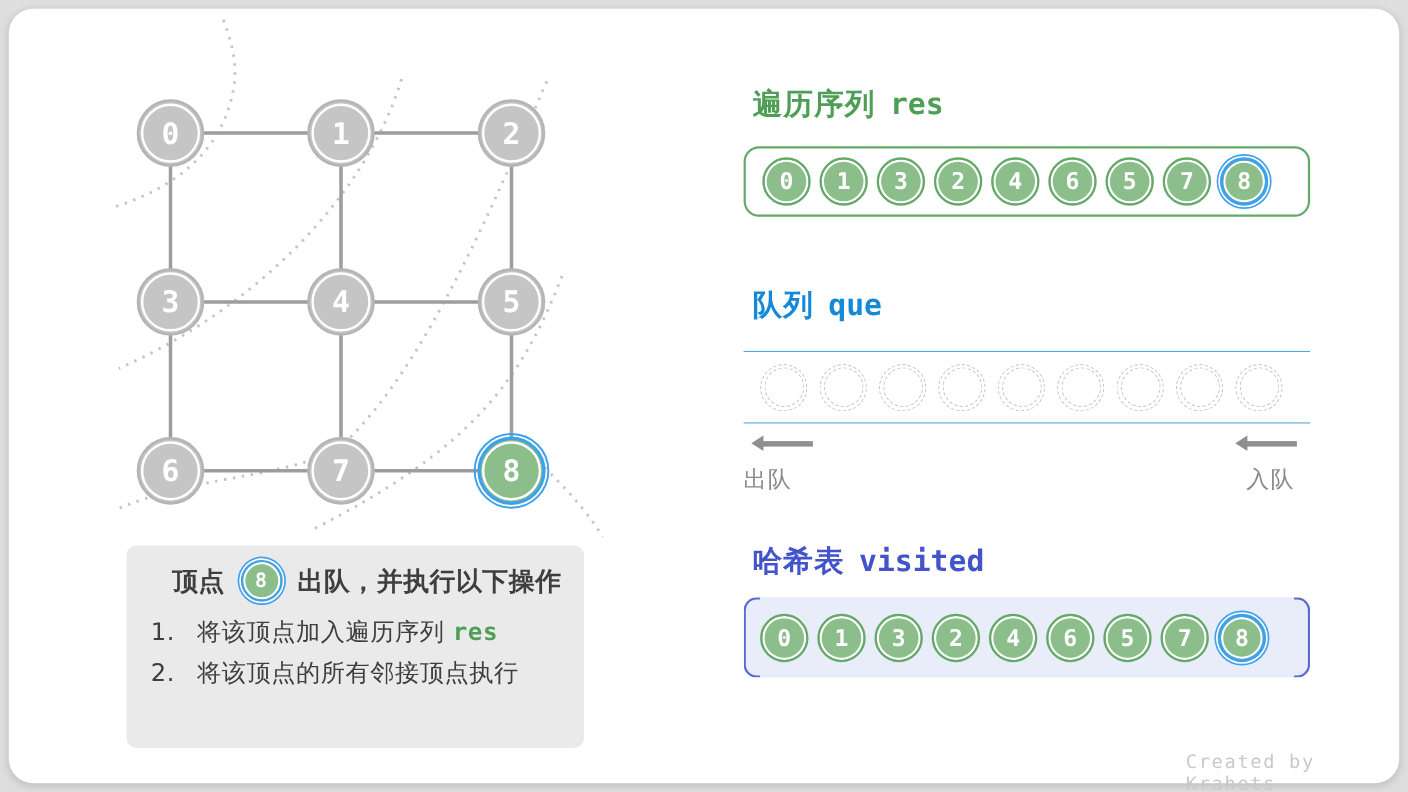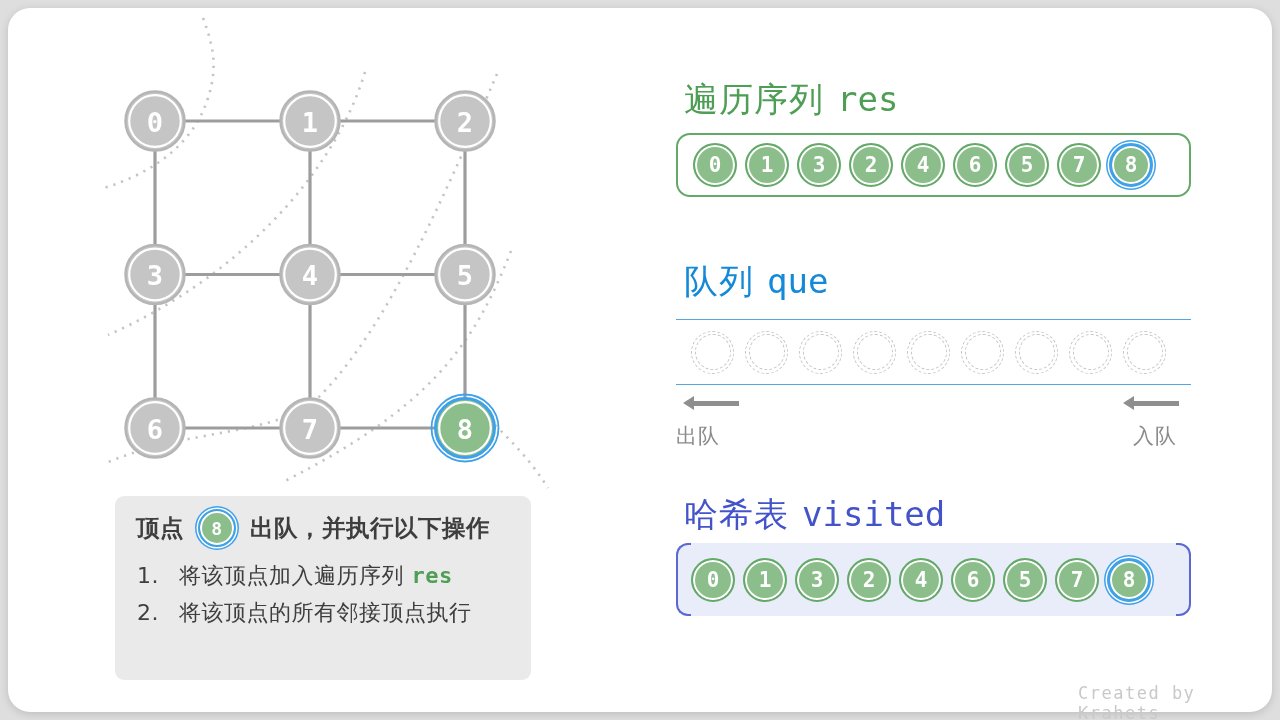--- a/index.html
+++ b/index.html
@@ -10,21 +10,21 @@
     position:relative;
   }
   .card{
     position:absolute;left:8px;top:8px;width:1264px;height:704px;
     background:var(--card-bg,#fff);border-radius:22px;
     box-shadow:0 2px 8px rgba(0,0,0,0.15);
   }
   
   .graph-svg{position:absolute;left:55px;top:8px;width:500px;height:482px;}
   
-  .heading{position:absolute;font-size:34px;font-weight:normal;letter-spacing:1px;white-space:nowrap;}
+  .heading{position:absolute;font-size:27px;font-weight:bold;letter-spacing:1px;white-space:nowrap;}
   .h-kw{font-family:"DejaVu Sans Mono","Liberation Mono",monospace;margin-left:13px;letter-spacing:0;}
   
   .row-box{position:absolute;display:flex;align-items:center;box-sizing:border-box;}
   .res-box{
     left:668px;top:125px;width:515px;height:64px;
     border:2px solid var(--green-border);border-radius:14px;
     padding-left:15px;gap:8px;
   }
   .visited-box{
     left:668px;top:535px;width:515px;height:73px;
@@ -71,21 +71,21 @@
     border-right:11px solid var(--arrow-gray);
   }
   .arrow-label{position:absolute;font-size:21px;color:var(--muted-text);letter-spacing:1px;}
   
   .info-box{
     position:absolute;left:107px;top:488px;width:416px;height:184px;box-sizing:border-box;
     background:var(--info-bg);border-radius:9px;color:var(--dark-text);
   }
   .info-title{
     display:flex;align-items:center;gap:11px;
-    padding:13px 0 0 21px;font-size:23.5px;font-weight:bold;letter-spacing:0.5px;
+    padding:13px 0 0 21px;font-size:23.5px;font-weight:bold;letter-spacing:0.5px;justify-content:center;
   }
   .mini-circle{
     width:38px;height:38px;border-radius:50%;box-sizing:border-box;flex:0 0 auto;
     background:var(--green-fill);border:2.5px solid var(--ring-blue);
     box-shadow:inset 0 0 0 2px #fff,0 0 0 1.5px #fff,0 0 0 3px var(--ring-blue);
     display:flex;align-items:center;justify-content:center;
     color:#fff;font-family:"DejaVu Sans Mono","Liberation Mono",monospace;
     font-weight:bold;font-size:18px;margin:0 3px;
   }
   .info-items{margin-top:10px;}

